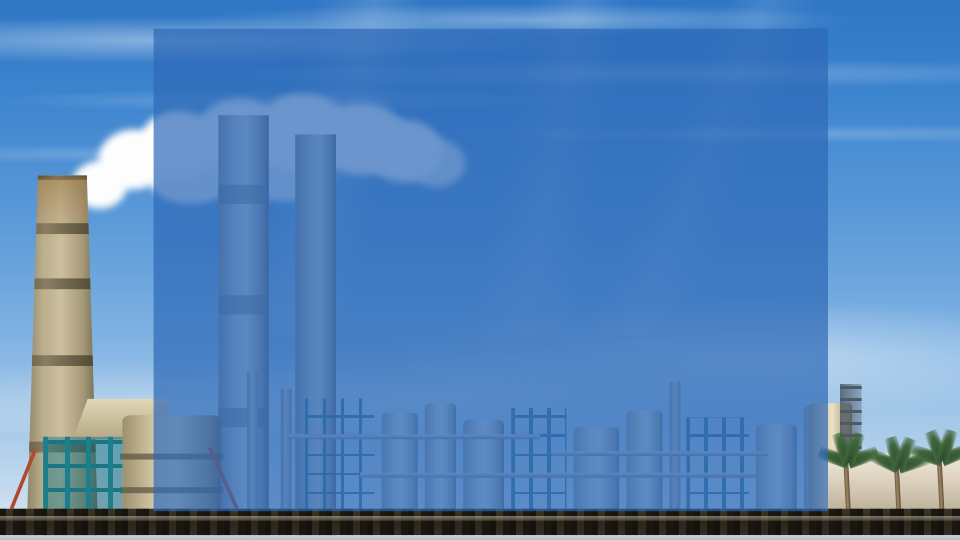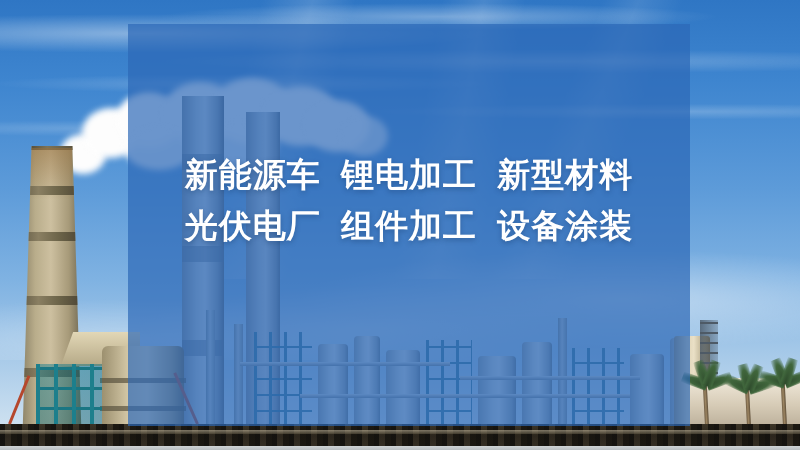--- a/index.html
+++ b/index.html
@@ -309,19 +309,15 @@
     <div class="frond" style="transform:rotate(-72deg);"></div>
   </div>
 
   <div class="pier"></div>
   <div class="pier-rail"></div>
   <div class="waterline"></div>
 
   <div class="overlay"></div>
 
   <div class="text-block">
-    <div class="sub-wrap">
-      <div class="subtitle">新能源车  锂电加工  新型材料</div>
-      <div class="subtitle">光伏电厂  组件加工  设备涂装</div>
-    </div>
   </div>
 
 </div>
 
 </body></html>

